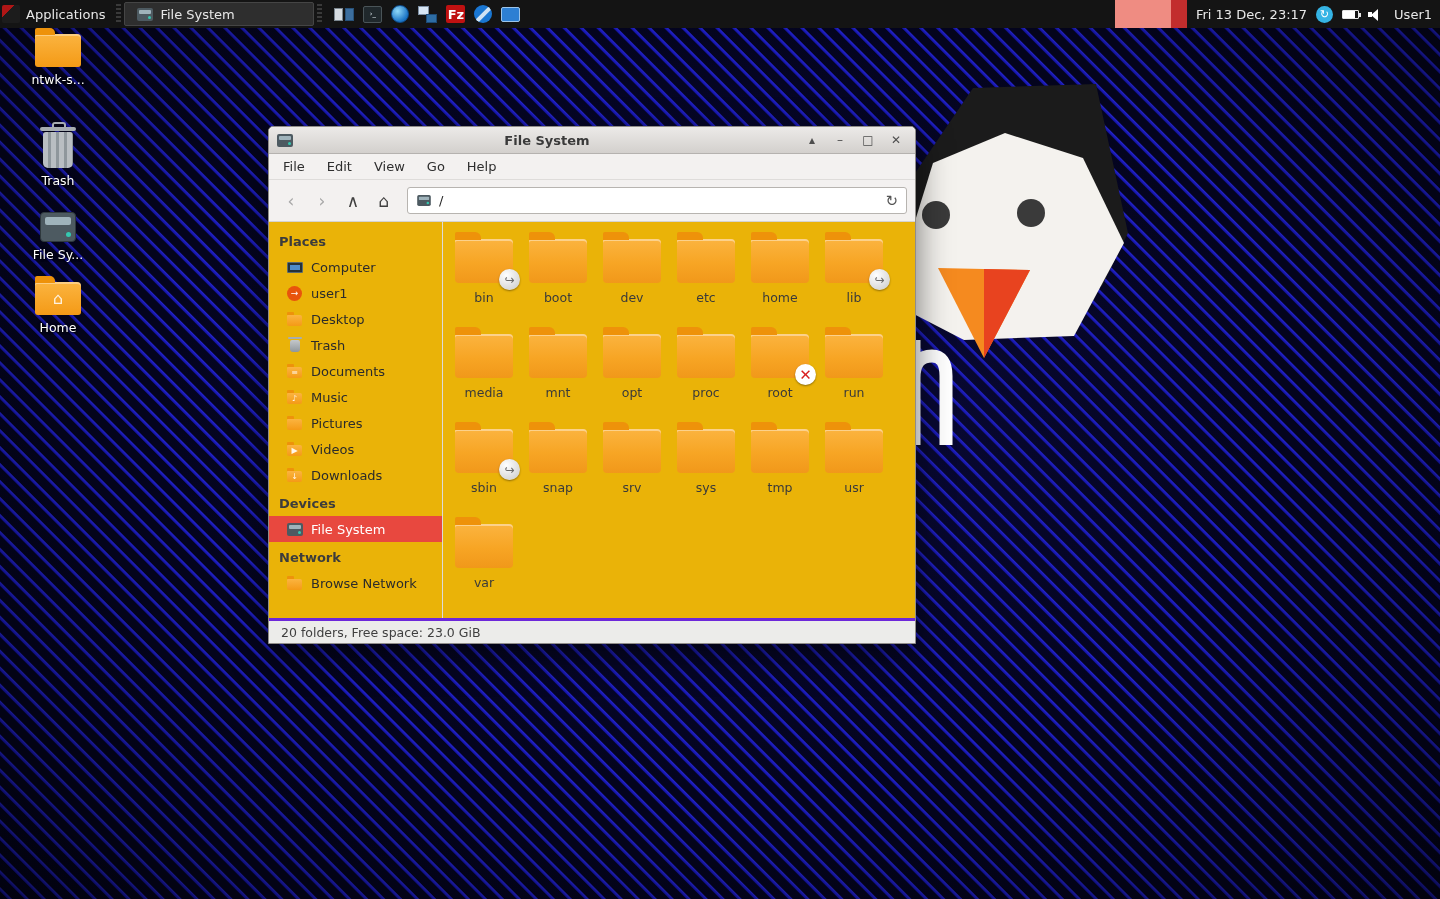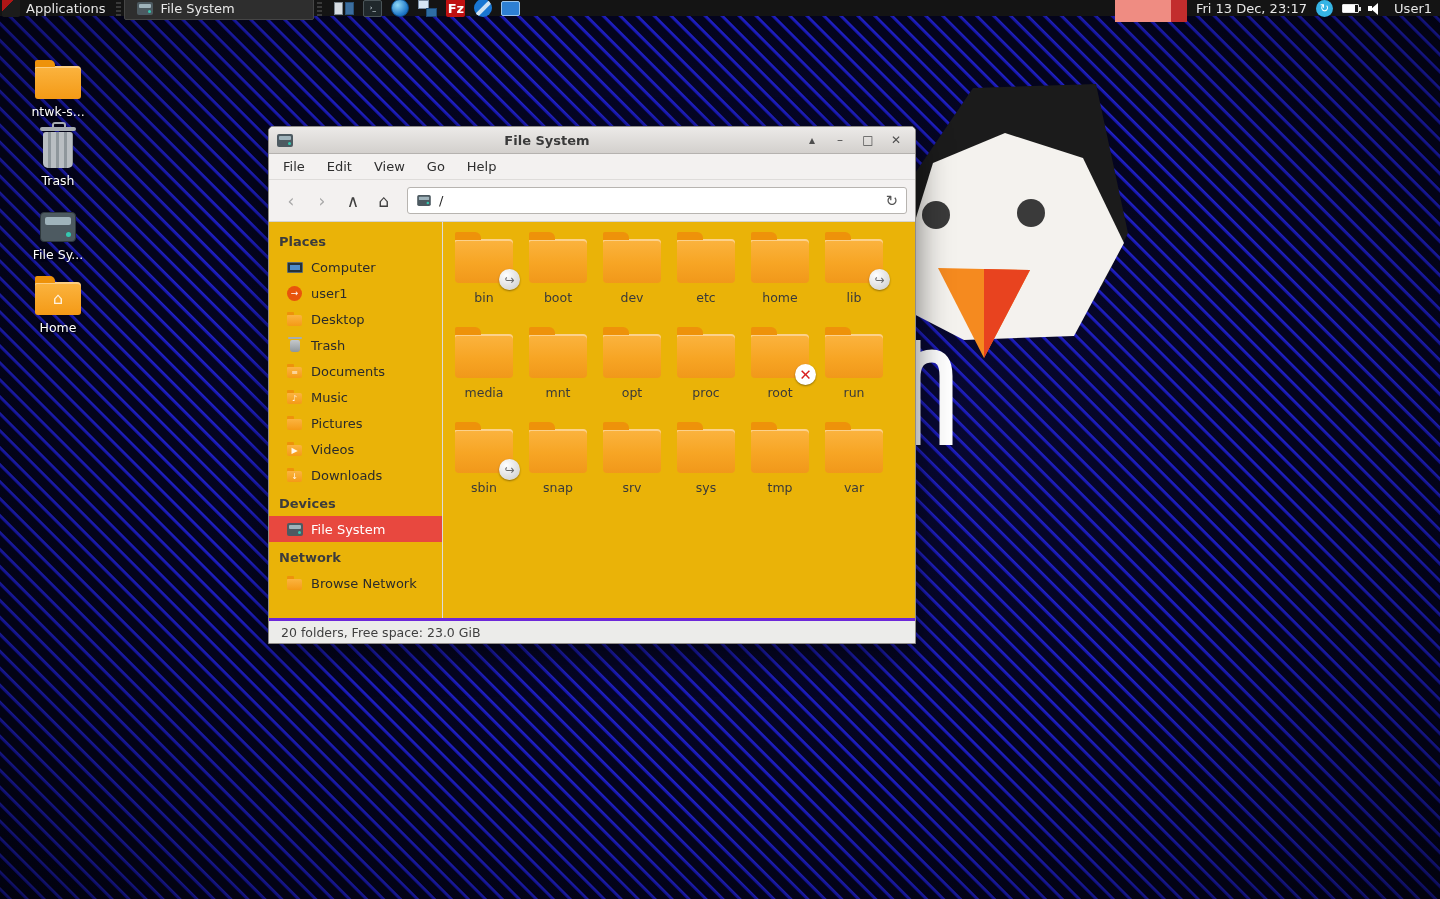--- a/index.html
+++ b/index.html
@@ -35,21 +35,21 @@
   .dtrash::after { content:""; position:absolute; top:-10px; left:9px; width:10px; height:4px;
     border:2px solid #a7adb2; border-bottom:none; border-radius:3px 3px 0 0; }
   .ddrive { position:relative; width:36px; height:30px; margin-top:6px; background:#4d5a61;
     border-radius:4px; border:1px solid #2e383d; }
   .ddrive::before { content:""; position:absolute; left:4px; right:4px; top:4px; height:8px;
     background:#9fb3bb; border-radius:2px; }
   .ddrive::after { content:""; position:absolute; right:4px; bottom:4px; width:5px; height:5px;
     border-radius:50%; background:#35c8b0; }
 
   
-  .panel { position:absolute; top:0; left:0; right:0; height:16px; background:#141414;
+  .panel { position:absolute; top:0; left:0; right:0; height:28px; background:#141414;
     display:flex; align-items:center; z-index:100; color:#e8e8e8; font-size:13px; }
   .app-logo { width:18px; height:18px; margin:0 6px 0 2px;
     background:linear-gradient(135deg,#b01616 35%,#1c1c1c 36%); border-radius:2px; }
   .applications { padding:0 8px 0 0; }
   .psep { width:5px; height:20px; margin:0 3px;
     background:repeating-linear-gradient(to bottom,#3a3a3a 0 2px,transparent 2px 4px); }
   .task-btn { display:flex; align-items:center; gap:7px; background:#2e2e2e; border:1px solid #454545;
     border-radius:2px; height:24px; padding:0 12px; min-width:190px; }
   .launchers { display:flex; align-items:center; gap:9px; margin-left:9px; }
   .pager { display:flex; gap:2px; }
@@ -155,21 +155,21 @@
   <svg class="penguin" viewBox="0 0 262 380">
     <polygon points="20,120 95,10 218,6 250,155 224,208 150,192 58,202" fill="#1b1b1b"></polygon>
     <polygon points="28,172 55,85 127,55 205,80 246,165 196,258 86,262 28,232" fill="#f4f2ee"></polygon>
     <circle cx="58" cy="137" r="14" fill="#3a3a3a"></circle>
     <circle cx="153" cy="135" r="14" fill="#3a3a3a"></circle>
     <polygon points="60,190 152,192 106,280" fill="#f58a1f"></polygon>
     <polygon points="106,191 152,192 106,280" fill="#e8431f"></polygon>
     <path d="M36 262 V367 M36 300 Q36 278 54 278 Q68 278 68 298 V367" stroke="#ffffff" stroke-width="13" fill="none"></path>
   </svg>
 
-  <div class="dicon" style="top:66px;">
+  <div class="dicon" style="top:34px;">
     <div class="dfolder"></div>
     <span class="dlabel">ntwk-s...</span>
   </div>
   <div class="dicon" style="top:128px;">
     <div class="dtrash"></div>
     <span class="dlabel">Trash</span>
   </div>
   <div class="dicon" style="top:206px;">
     <div class="ddrive"></div>
     <span class="dlabel">File Sy...</span>
@@ -435,20 +435,26 @@
           <div class="ficon">
               <div class="folderbody"></div>
             </div>
           <span class="flabel">tmp</span>
         </div>
 
         <div class="fitem">
           <div class="ficon">
               <div class="folderbody"></div>
             </div>
+          <span class="flabel">usr</span>
+        </div>
+        <div class="fitem">
+          <div class="ficon">
+              <div class="folderbody"></div>
+            </div>
           <span class="flabel">var</span>
         </div>
 
       </div>
     </div>
   </div>
 
   <div class="statusbar">
     <span>20 folders, Free space: 23.0 GiB</span>
   </div>

